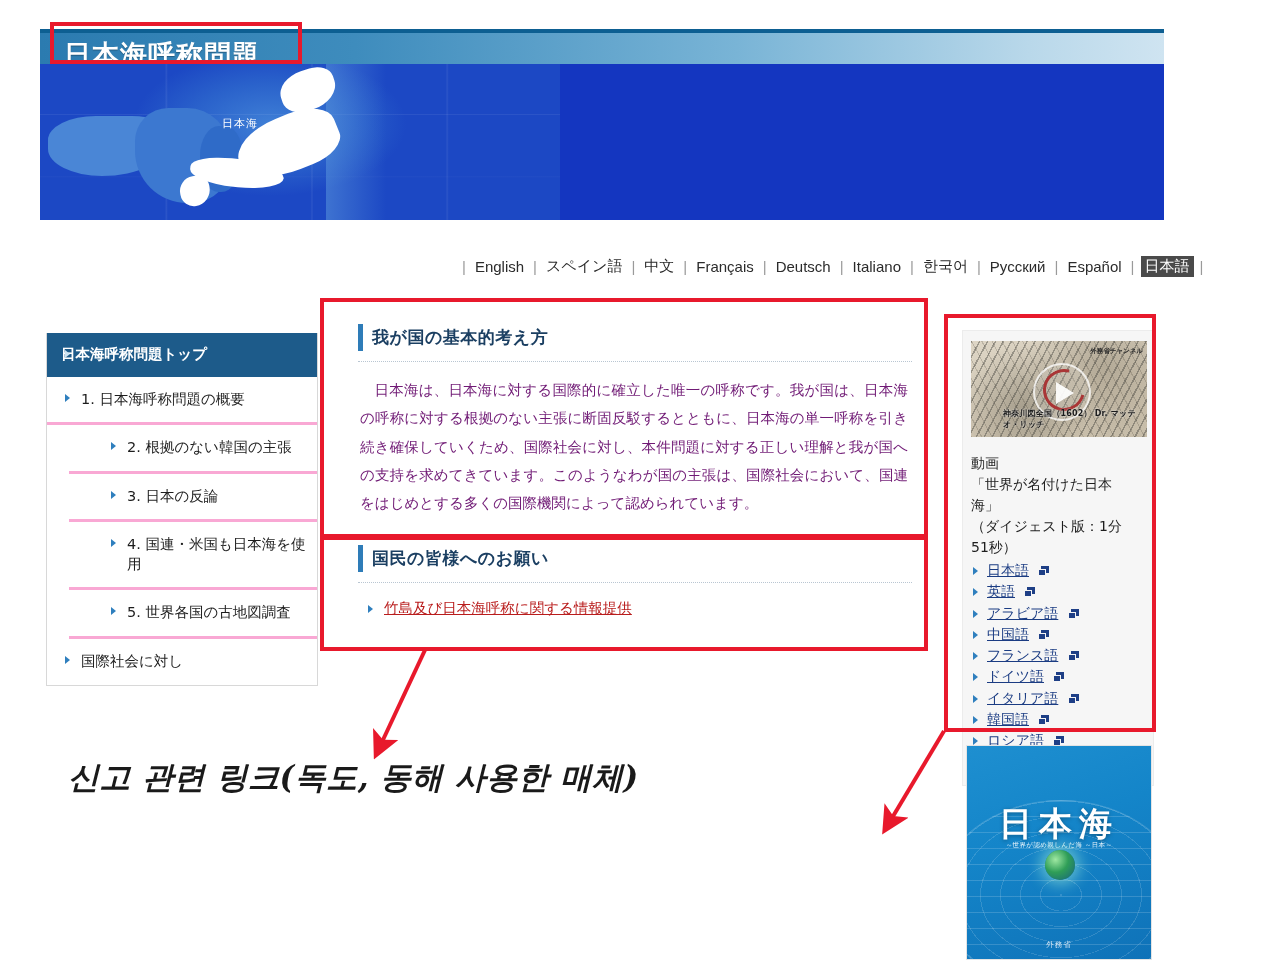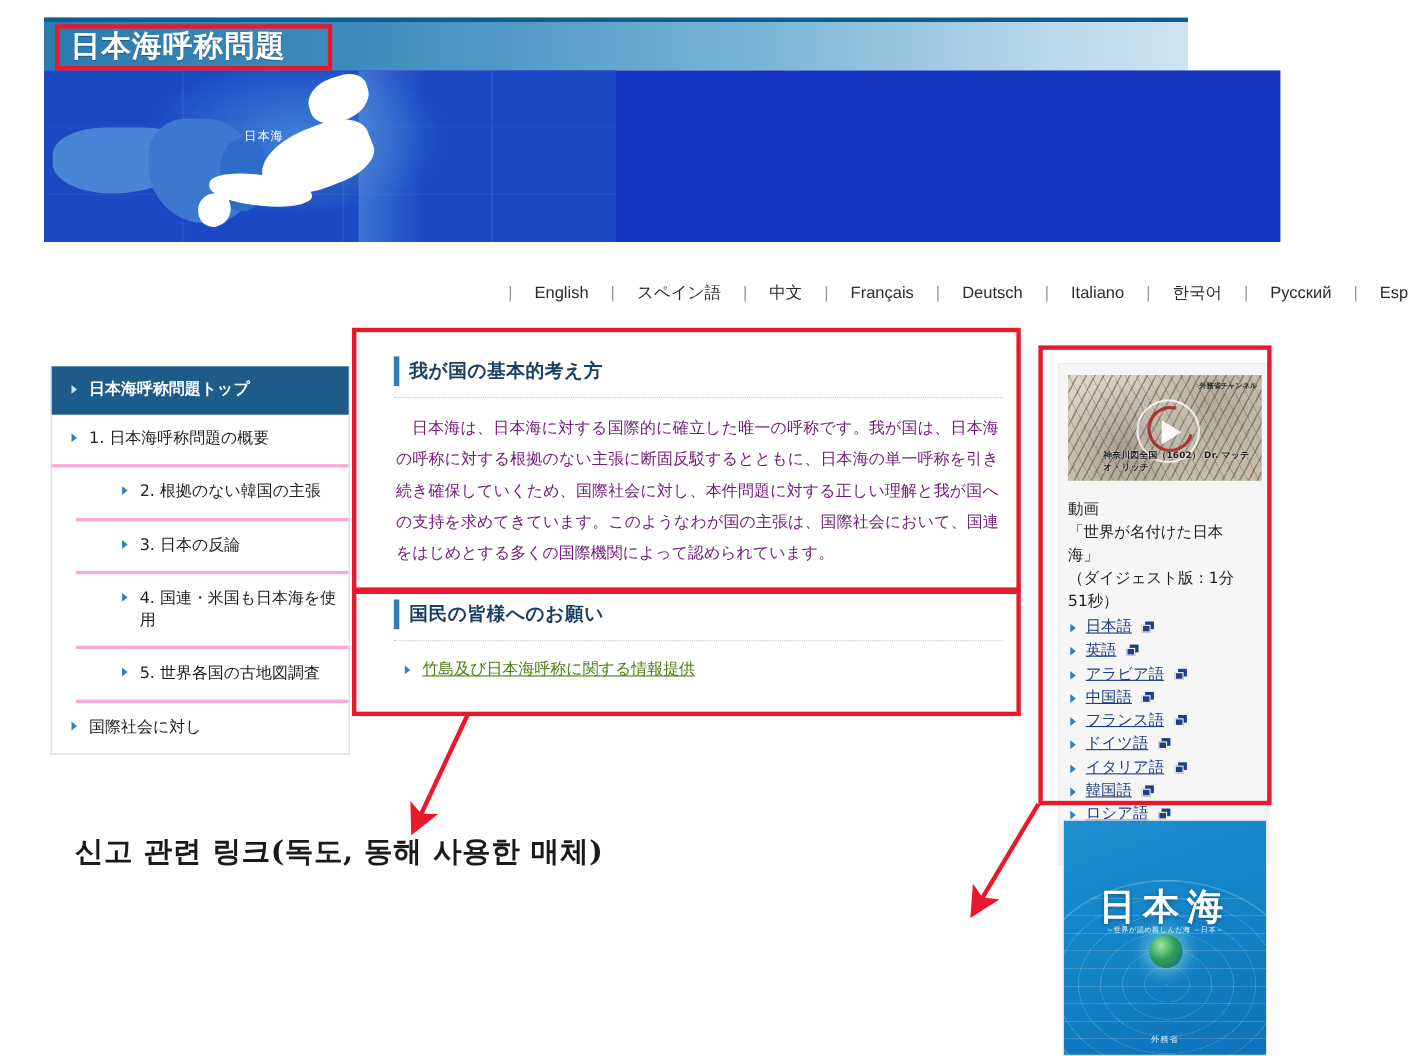--- a/index.html
+++ b/index.html
@@ -11,21 +11,21 @@
   }
   #page { position: relative; width: 1280px; height: 960px; }
 
   
   .site-banner {
     position: absolute; left: 40px; top: 16px;
     width: 1124px; height: 204px;
     background: #ffffff;
   }
   .banner-titlebar {
-    position: absolute; left: 0; top: 0; width: 1040px; height: 48px;
+    position: absolute; left: 0; top: 13px; width: 1124px; height: 48px;
     background: linear-gradient(to right, #2b7bb0 0%, #3e8cbd 28%, #79b4d6 62%, #b9d8ea 88%, #cfe4f1 100%);
   }
   .banner-titlebar:before {
     content: ""; position: absolute; left: 0; top: 0; width: 100%; height: 4px;
     background: #0d5f92;
   }
   .banner-title {
     position: absolute; left: 24px; top: 8px;
     font-size: 27px; font-weight: bold; color: #ffffff;
     letter-spacing: 1px;
@@ -75,21 +75,21 @@
     font-family: "DejaVu Sans", sans-serif;
   }
 
   
   .lang-bar {
     position: absolute; left: 462px; top: 256px;
     display: flex; align-items: center;
     font-size: 15px; color: #2b2b2b;
   }
   .lang-bar .sep { color: #9a9a9a; padding: 0 0; margin: 0; }
-  .lang-item { padding: 0 20px; white-space: nowrap; cursor: pointer; }
+  .lang-item { padding: 0 9px; white-space: nowrap; cursor: pointer; }
   .lang-item.selected {
     background: #4a4a4a; color: #ffffff; padding: 1px 4px; margin: 0 6px;
     font-family: "DejaVu Sans", sans-serif;
   }
   .lang-item.jp-glyph { font-family: "DejaVu Sans", sans-serif; }
 
   
   .left-nav {
     position: absolute; left: 46px; top: 333px;
     width: 272px; background: #ffffff;
@@ -106,21 +106,21 @@
   .nav-item:last-child { border-bottom: none; }
   .nav-item .tri {
     position: absolute; left: 18px; top: 17px;
     width: 0; height: 0;
     border-left: 5px solid #2f7fbe;
     border-top: 4px solid transparent;
     border-bottom: 4px solid transparent;
   }
   .nav-item.top {
     background: #1d5b8a; color: #ffffff; font-weight: bold;
-    padding: 12px 10px 12px 34px; border-bottom: none;
+    padding: 12px 10px 12px 14px; border-bottom: none;
   }
   .nav-item.top .tri { border-left-color: #cfe4f1; }
   .nav-item.lvl1 { padding-left: 34px; font-weight: normal; }
   .nav-item.lvl2 { padding-left: 58px; margin-left: 22px; border-left: none; }
   .nav-item.lvl2 .tri { left: 42px; }
 
   
   .main-col {
     position: absolute; left: 340px; top: 312px; width: 590px;
     background: #ffffff;
@@ -139,21 +139,21 @@
   .sec-head h2 {
     font-size: 17px; font-weight: bold; color: #1b3f62; letter-spacing: .5px;
   }
   .sec-body {
     font-size: 14.5px; color: #701a75; line-height: 1.95;
     padding: 14px 4px 16px 2px; text-align: justify;
     text-indent: 1em;
   }
   .sec-links { padding: 16px 4px 22px 26px; }
   .sec-links .lnk {
-    position: relative; font-size: 14.5px; color: #4d7c0f;
+    position: relative; font-size: 14.5px; color: #b91c1c;
     text-decoration: underline; cursor: pointer;
   }
   .sec-links .lnk .tri {
     position: absolute; left: -16px; top: 6px;
     width: 0; height: 0;
     border-left: 5px solid #2f7fbe;
     border-top: 4px solid transparent; border-bottom: 4px solid transparent;
   }
 
   
@@ -280,21 +280,21 @@
 
   
   .arrow-svg { position: absolute; left: 0; top: 0; width: 1280px; height: 960px;
     pointer-events: none; }
 
   
   .kr-note {
     position: absolute; color: #1a1a1a; font-weight: bold;
     font-family: "DejaVu Serif", "Liberation Serif", serif;
   }
-  .kr-note1 { left: 68px; top: 757px; font-size: 26px; letter-spacing: .5px; }
+  .kr-note1 { left: 68px; top: 757px; font-size: 31px; letter-spacing: .5px; font-style: italic; }
   .kr-note2 { left: 508px; top: 858px; font-size: 31px; letter-spacing: .5px; }
 </style>
 </head>
 <body>
 
 <div id="page">
 
   <div class="site-banner">
     <div class="banner-titlebar">
       <div class="banner-title">日本海呼称問題</div>

